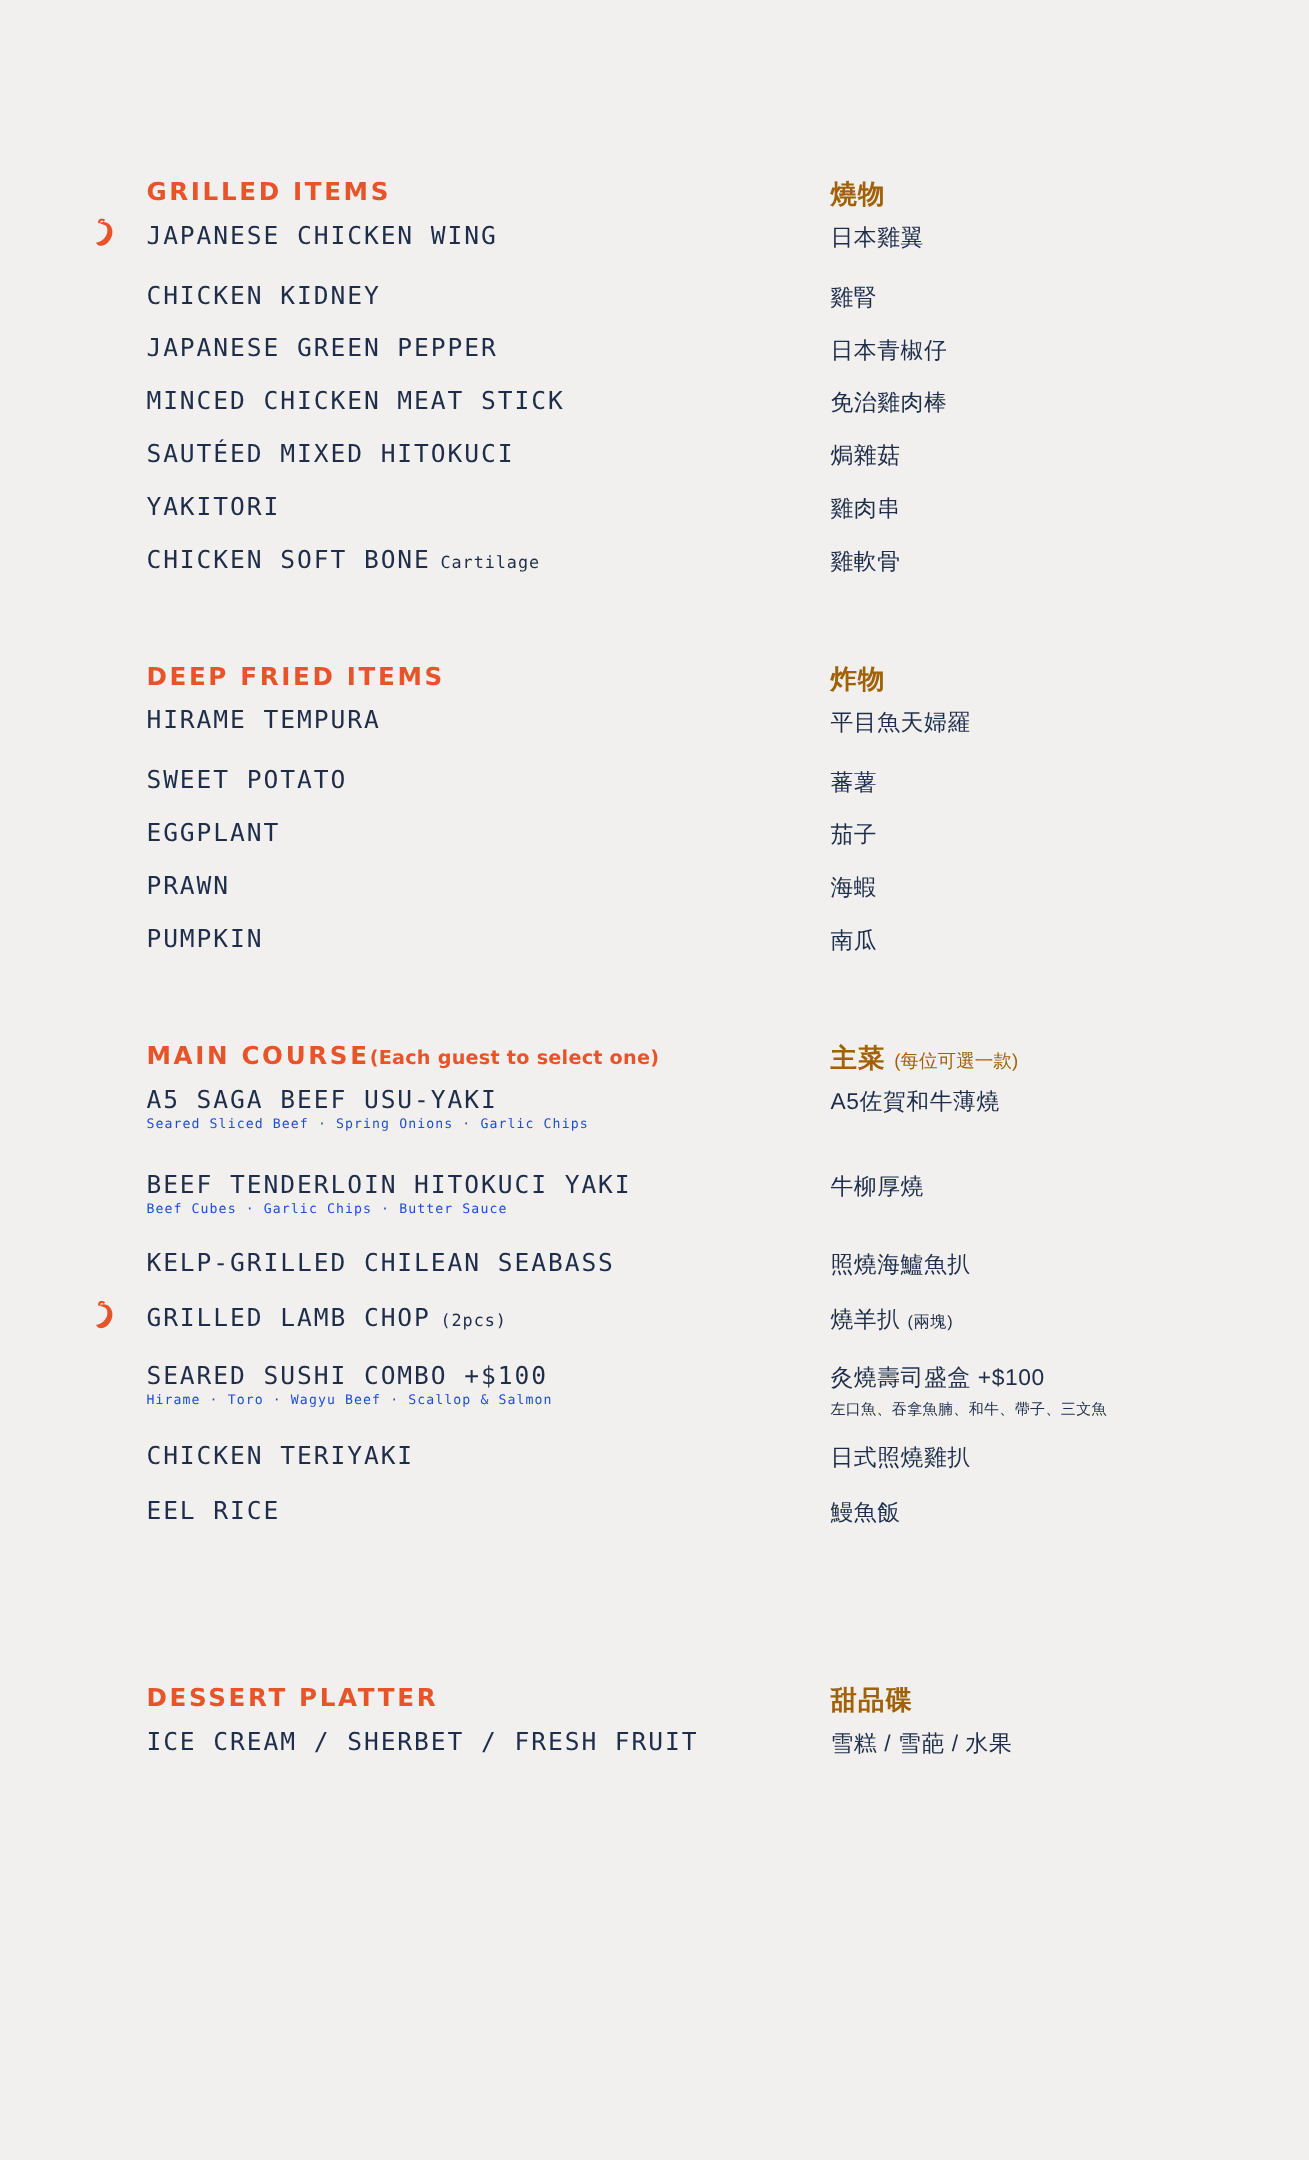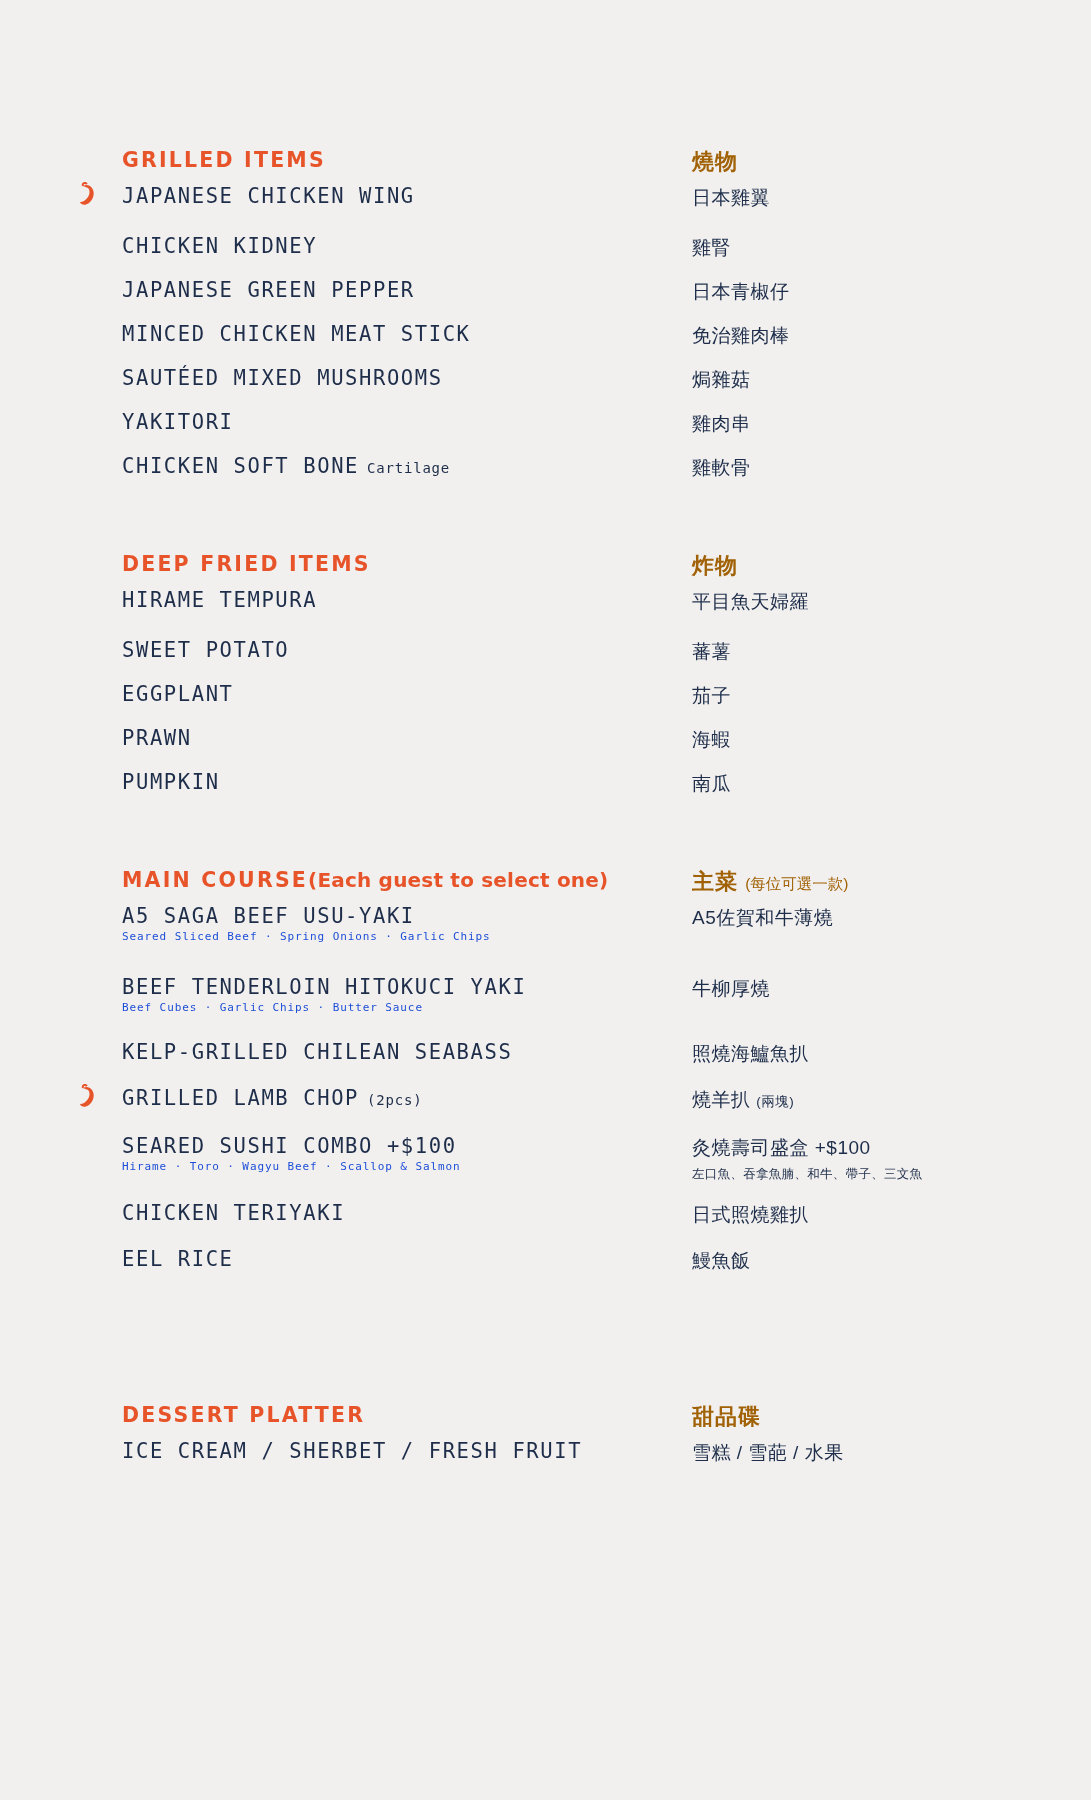--- a/index.html
+++ b/index.html
@@ -36,21 +36,21 @@
     left: 0;
     top: 0;
     color: #e8542a;
     font-family: "DejaVu Sans", sans-serif;
     font-weight: bold;
     font-size: 20.5px;
     letter-spacing: 2.2px;
     white-space: nowrap;
   }
   .sec-title-en .sub {
-    font-size: 20px;
+    font-size: 16px;
     letter-spacing: 0.2px;
     text-align: center;
   }
   .sec-title-zh {
     position: absolute;
     left: 570px;
     top: -1px;
     color: #a16207;
     font-family: "Liberation Sans", sans-serif;
     font-weight: bold;
@@ -148,21 +148,21 @@
     </div>
     <div class="row" style="height:39px;">
       <span class="en">JAPANESE GREEN PEPPER</span>
       <span class="zh">日本青椒仔</span>
     </div>
     <div class="row" style="height:39px;">
       <span class="en">MINCED CHICKEN MEAT STICK</span>
       <span class="zh">免治雞肉棒</span>
     </div>
     <div class="row" style="height:39px;">
-      <span class="en">SAUTÉED MIXED MUSHROOMS</span>
+      <span class="en">SAUTÉED MIXED HITOKUCI</span>
       <span class="zh">焗雜菇</span>
     </div>
     <div class="row" style="height:39px;">
       <span class="en">YAKITORI</span>
       <span class="zh">雞肉串</span>
     </div>
     <div class="row" style="height:39px;">
       <span class="en"><span>CHICKEN SOFT BONE</span><span class="note">Cartilage</span></span>
       <span class="zh">雞軟骨</span>
     </div>

